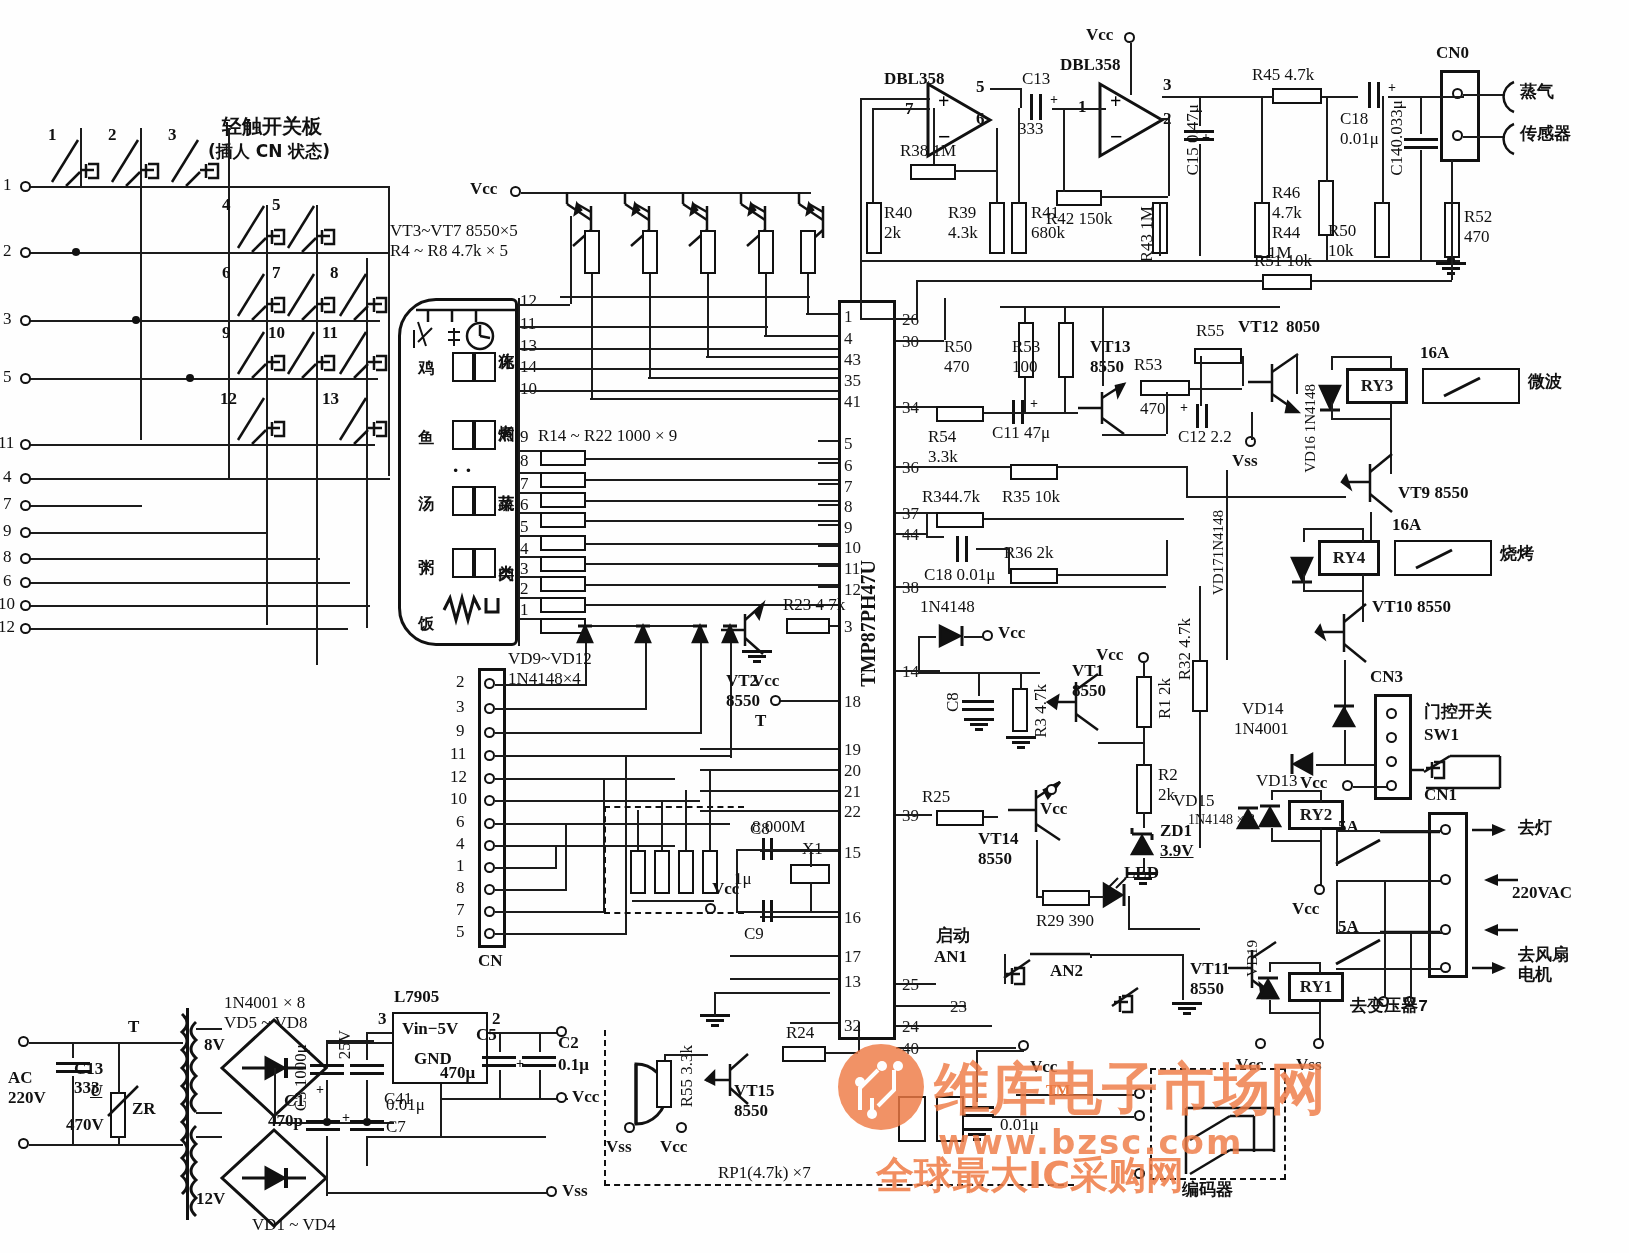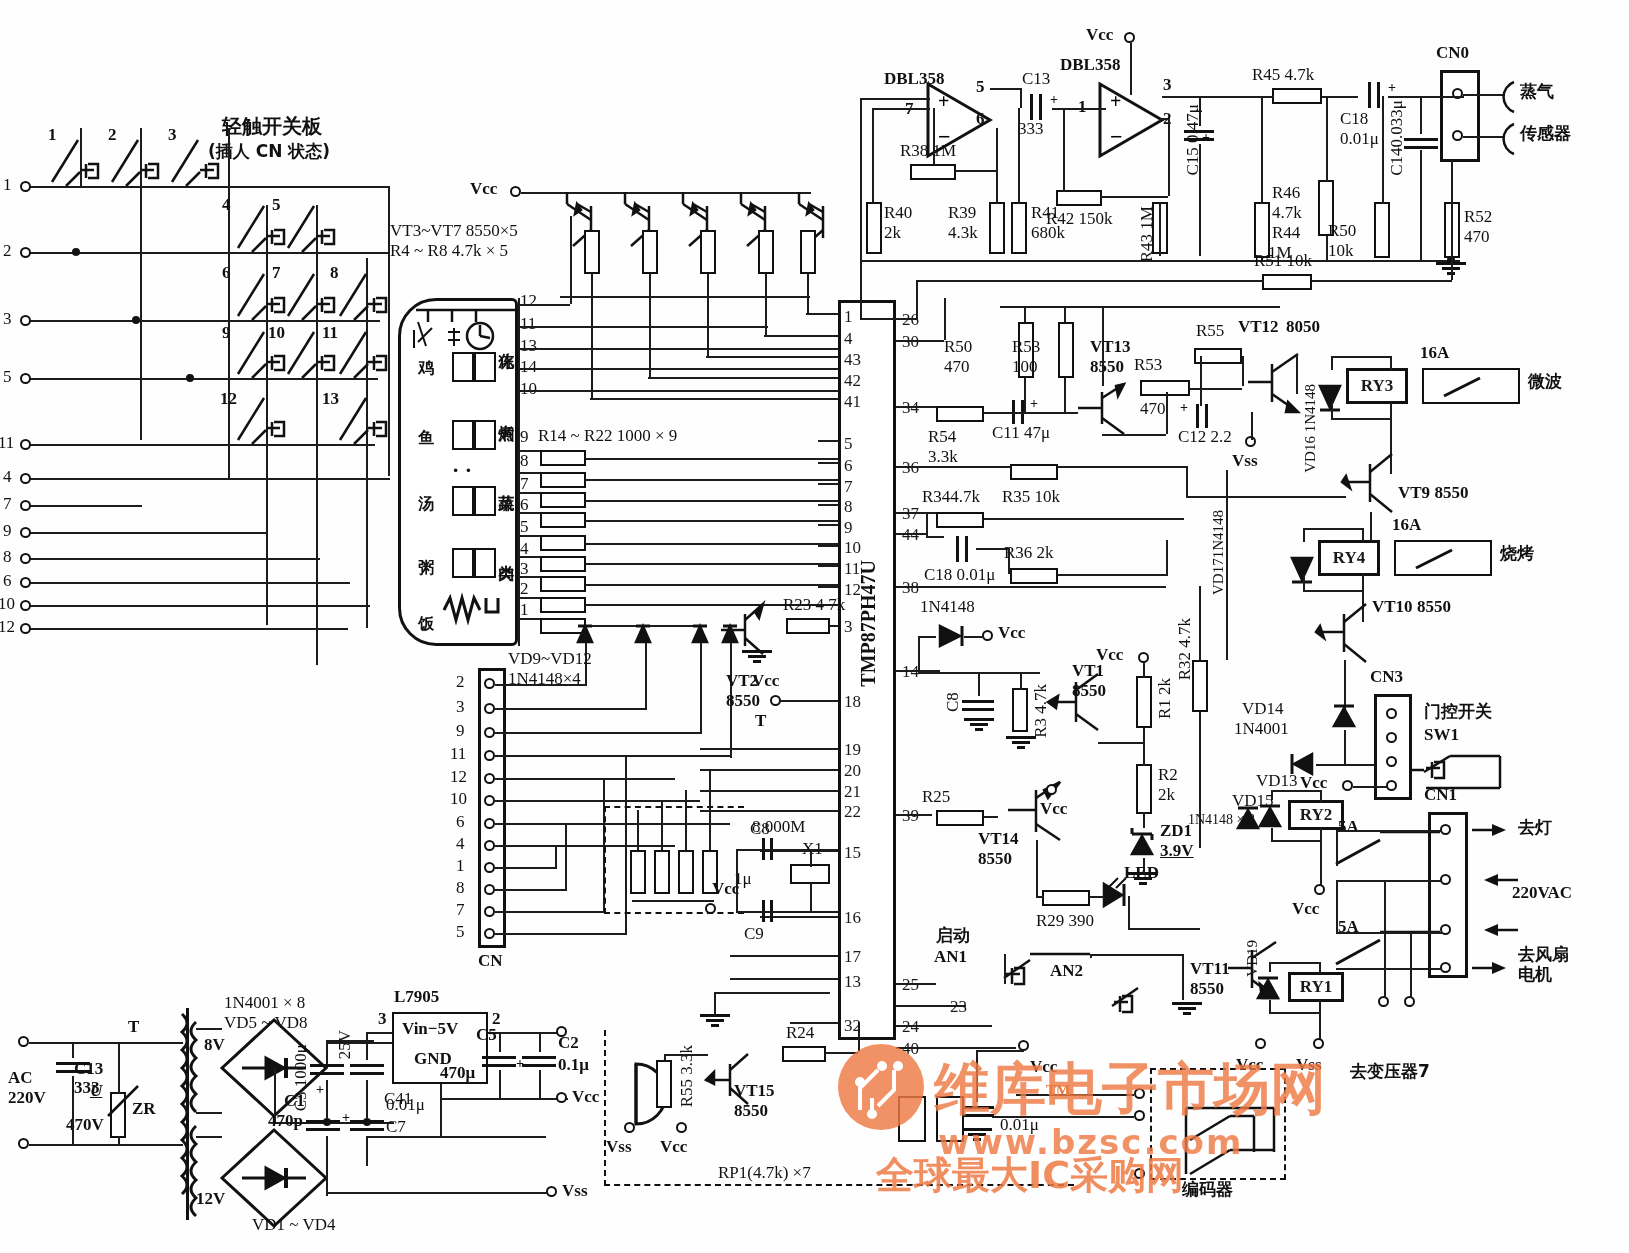--- a/index.html
+++ b/index.html
@@ -329,21 +329,21 @@
 <div class="v" style="left:765px;top:274px;height:22px;"></div>
 <div class="v" style="left:807px;top:274px;height:22px;"></div>
 <div class="v" style="left:570px;top:216px;height:88px;"></div>
 
 <div class="boxT" style="left:838px;top:300px;width:58px;height:740px;"></div>
 <div class="lbl b vert" style="left:858px;top:560px;font-size:20px;">TMP87PH47U</div>
 
 <div class="pinlabel" style="left:844px;top:307px;">1</div>
 <div class="pinlabel" style="left:844px;top:329px;">4</div>
 <div class="pinlabel" style="left:844px;top:350px;">43</div>
-<div class="pinlabel" style="left:844px;top:371px;">42</div>
+<div class="pinlabel" style="left:844px;top:371px;">35</div>
 <div class="pinlabel" style="left:844px;top:392px;">41</div>
 <div class="pinlabel" style="left:844px;top:434px;">5</div>
 <div class="pinlabel" style="left:844px;top:456px;">6</div>
 <div class="pinlabel" style="left:844px;top:477px;">7</div>
 <div class="pinlabel" style="left:844px;top:497px;">8</div>
 <div class="pinlabel" style="left:844px;top:518px;">9</div>
 <div class="pinlabel" style="left:844px;top:538px;">10</div>
 <div class="pinlabel" style="left:844px;top:559px;">11</div>
 <div class="pinlabel" style="left:844px;top:580px;">12</div>
 <div class="pinlabel" style="left:844px;top:617px;">3</div>
@@ -922,21 +922,21 @@
 <div class="v" style="left:1320px;top:828px;height:58px;"></div>
 <div class="term" style="left:1314px;top:884px;"></div>
 <div class="lbl b" style="left:1292px;top:900px;">Vcc</div>
 
 <svg width="26" height="44" style="left:1236px;top:800px;">
   <g stroke="#111" stroke-width="2.5" fill="#111">
     <polygon points="2,28 22,28 12,10"></polygon>
         <line x1="2" y1="8" x2="22" y2="8" stroke-width="3"></line>
   </g>
 </svg>
-<div class="lbl" style="left:1232px;top:792px;">VD15</div>
+<div class="lbl" style="left:1173px;top:792px;">VD15</div>
 <div class="lbl sm" style="left:1188px;top:812px;">1N4148 × 3</div>
 
 <div class="boxT" style="left:1428px;top:812px;width:40px;height:166px;"></div>
 <div class="lbl b" style="left:1424px;top:786px;">CN1</div>
 <div class="term" style="left:1440px;top:824px;"></div>
 <div class="term" style="left:1440px;top:874px;"></div>
 <div class="term" style="left:1440px;top:924px;"></div>
 <div class="term" style="left:1440px;top:962px;"></div>
 <svg width="46" height="16" style="left:1472px;top:822px;">
   <line x1="0" y1="8" x2="30" y2="8" stroke="#111" stroke-width="2.5"></line>
@@ -974,21 +974,21 @@
 </svg>
 <div class="h" style="left:1336px;top:932px;width:106px;"></div>
 <div class="v" style="left:1336px;top:880px;height:52px;"></div>
 <div class="h" style="left:1336px;top:968px;width:106px;"></div>
 <div class="v" style="left:1384px;top:880px;height:92px;"></div>
 <div class="v" style="left:1410px;top:932px;height:38px;"></div>
 <div class="term" style="left:1378px;top:996px;"></div>
 <div class="term" style="left:1404px;top:996px;"></div>
 <div class="v" style="left:1384px;top:968px;height:30px;"></div>
 <div class="v" style="left:1410px;top:968px;height:30px;"></div>
-<div class="lbl cn" style="left:1350px;top:1062px;">去变压器7</div>
+<div class="lbl cn" style="left:1350px;top:998px;font-family:Liberation Mono, monospace;">去变压器7</div>
 
 <div class="res resH" style="left:936px;top:512px;width:48px;"></div>
 <div class="lbl" style="left:922px;top:488px;"><span>R34</span><span>4.7k</span></div>
 <div class="res resH" style="left:1010px;top:464px;width:48px;"></div>
 <div class="lbl" style="left:1002px;top:488px;"><span>R35</span> <span>10k</span></div>
 <div class="res resH" style="left:1010px;top:568px;width:48px;"></div>
 <div class="lbl" style="left:1004px;top:544px;"><span>R36</span> <span>2k</span></div>
 <div class="cap" style="left:944px;top:536px;width:32px;height:26px;">
   <i style="left:12px;top:0;width:3px;height:26px;"></i>
       <i style="left:21px;top:0;width:3px;height:26px;"></i>

